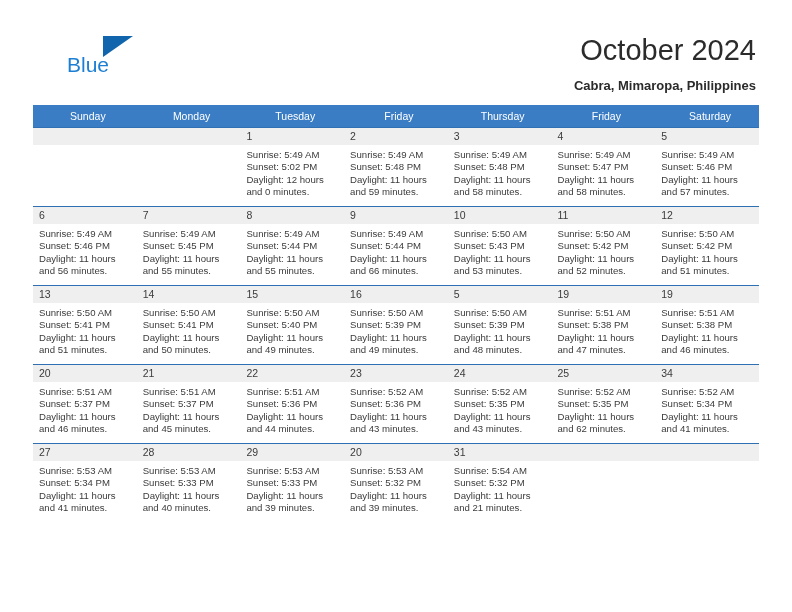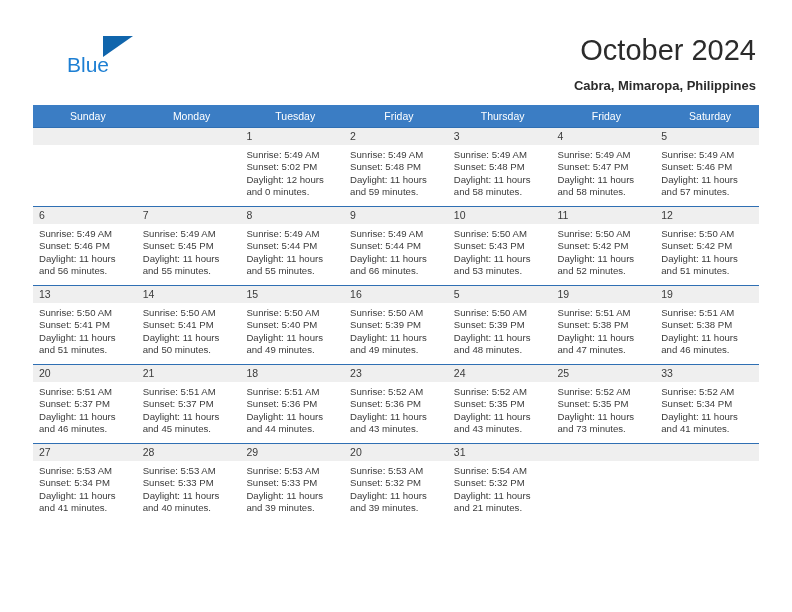--- a/index.html
+++ b/index.html
@@ -413,21 +413,21 @@
               <div class="cell-body">
                 <div>Sunrise: 5:51 AM</div>
                 <div>Sunset: 5:37 PM</div>
                 <div>Daylight: 11 hours</div>
                 <div>and 45 minutes.</div>
               </div>
             </div>
           </td>
         <td>
             <div class="cell-inner">
-              <div class="daynum-bar">18</div>
+              <div class="daynum-bar">22</div>
               <div class="cell-body">
                 <div>Sunrise: 5:51 AM</div>
                 <div>Sunset: 5:36 PM</div>
                 <div>Daylight: 11 hours</div>
                 <div>and 44 minutes.</div>
               </div>
             </div>
           </td>
         <td>
             <div class="cell-inner">
@@ -451,27 +451,27 @@
               </div>
             </div>
           </td>
         <td>
             <div class="cell-inner">
               <div class="daynum-bar">25</div>
               <div class="cell-body">
                 <div>Sunrise: 5:52 AM</div>
                 <div>Sunset: 5:35 PM</div>
                 <div>Daylight: 11 hours</div>
-                <div>and 73 minutes.</div>
-              </div>
-            </div>
-          </td>
-        <td>
-            <div class="cell-inner">
-              <div class="daynum-bar">33</div>
+                <div>and 62 minutes.</div>
+              </div>
+            </div>
+          </td>
+        <td>
+            <div class="cell-inner">
+              <div class="daynum-bar">34</div>
               <div class="cell-body">
                 <div>Sunrise: 5:52 AM</div>
                 <div>Sunset: 5:34 PM</div>
                 <div>Daylight: 11 hours</div>
                 <div>and 41 minutes.</div>
               </div>
             </div>
           </td>
       </tr>
       <tr>

